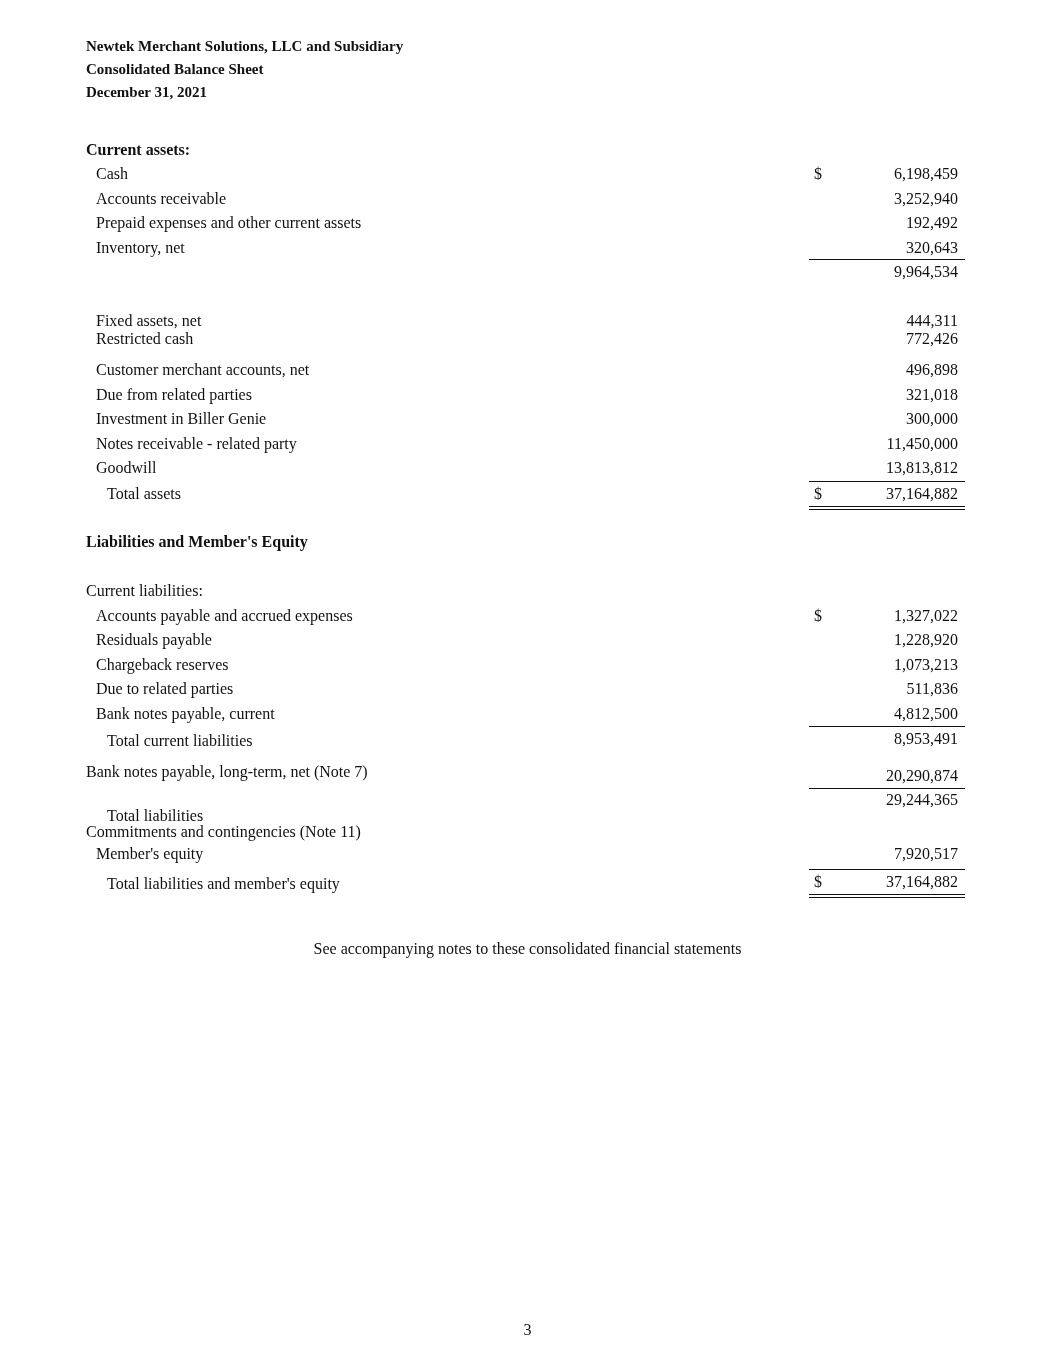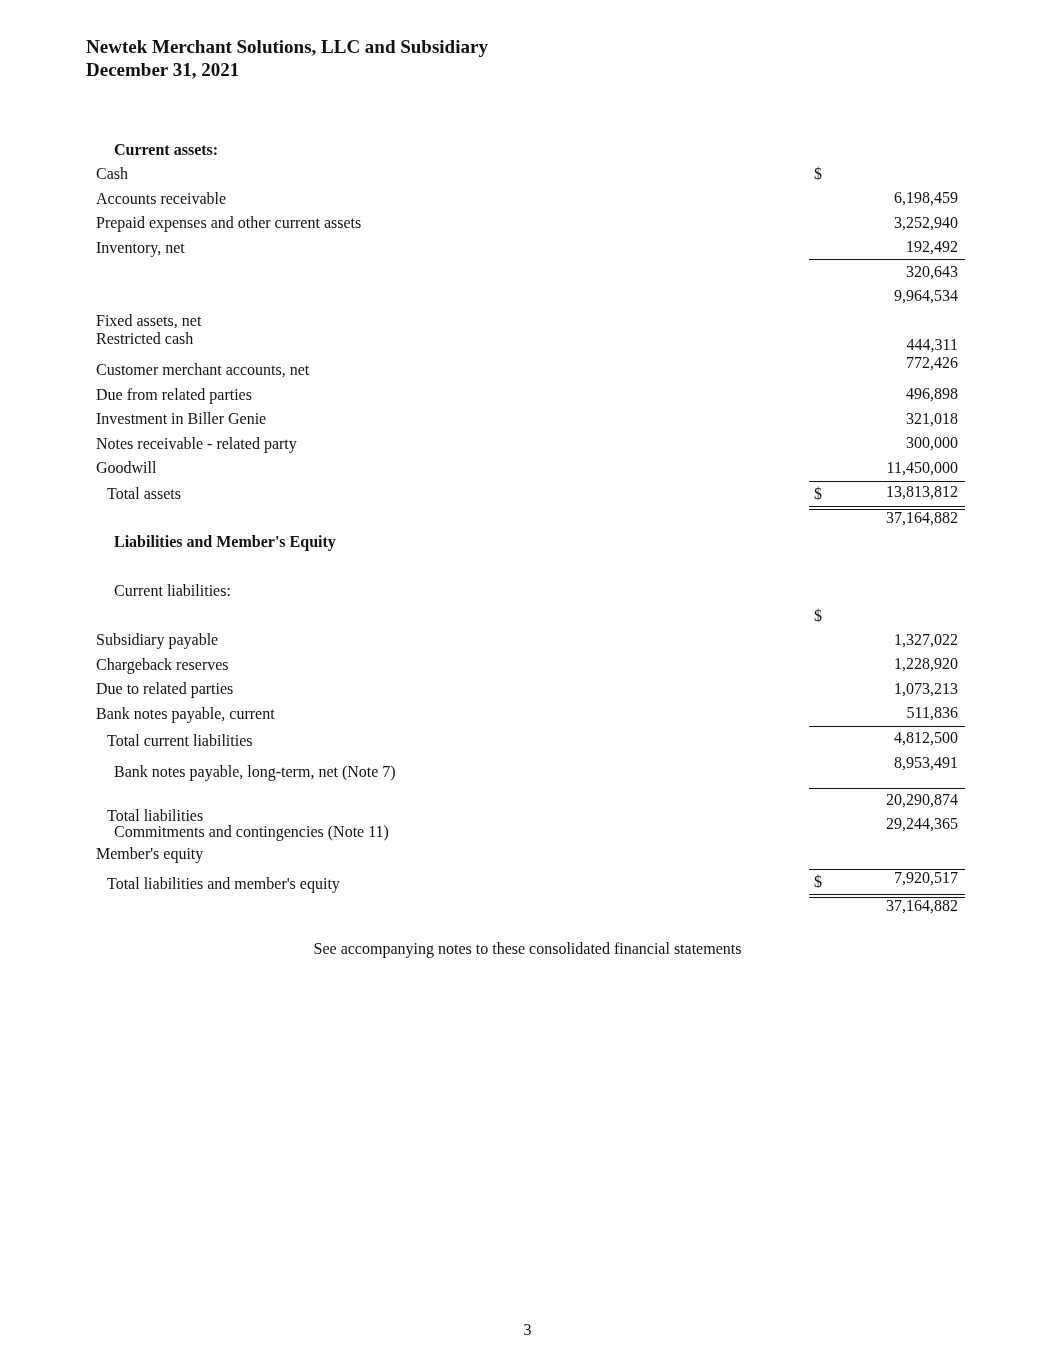--- a/index.html
+++ b/index.html
@@ -1,40 +1,41 @@
 <!DOCTYPE html>
 <html><head>
 <meta charset="utf-8">
 <style>
   html, body { margin: 0; padding: 0; background: #ffffff; }
   body {
     width: 1055px; height: 1365px; position: relative; overflow: hidden;
     font-family: "Liberation Serif", "DejaVu Serif", serif;
     color: #111111; font-size: 16px;
   }
-  .header { position: absolute; left: 86px; top: 35px; font-weight: bold; font-size: 19px; line-height: 23px; }
+  .header { position: absolute; left: 86px; top: 35px; font-weight: bold; font-size: 15px; line-height: 23px; }
   .header div { white-space: nowrap; }
   .row { position: absolute; left: 0; width: 1055px; height: 24px; }
   .label { position: absolute; top: 0; white-space: nowrap; line-height: 24px; }
-  .lvl0 { left: 86px; margin-left: 28px; }
+  .lvl0 { left: 86px; }
   .lvl1 { left: 96px; }
   .lvl2 { left: 107px; }
   .bold { font-weight: bold; }
   .dollar { position: absolute; left: 814px; top: 0; line-height: 24px; }
-  .amt { position: absolute; right: 97px; top: 0; line-height: 24px; text-align: left; white-space: nowrap; margin-top: 24px; }
+  .amt { position: absolute; right: 97px; top: 0; line-height: 24px; text-align: left; white-space: nowrap; }
   .line { position: absolute; left: 809px; width: 156px; border-top: 1.5px solid #111; height: 0; }
   .dline { position: absolute; left: 809px; width: 156px; height: 2px; border-top: 1.5px solid #111; border-bottom: 1.5px solid #111; }
   .footnote { position: absolute; top: 937px; left: 0; width: 1055px; text-align: center; line-height: 24px; }
   .pagenum { position: absolute; top: 1318px; left: 0; width: 1055px; text-align: center; line-height: 24px; }
 </style>
 </head>
 <body>
 
 <div class="header">
   <div>Newtek Merchant Solutions, LLC and Subsidiary</div>
+  <div>Consolidated Balance Sheet</div>
   <div>December 31, 2021</div>
 </div>
 
 <div class="row" style="top:138px">
   <span class="label lvl0 bold">Current assets:</span>
 </div>
 <div class="row" style="top:162px">
   <span class="label lvl1">Cash</span>
   <span class="dollar">$</span>
   <span class="amt">6,198,459</span>
@@ -92,25 +93,26 @@
 </div>
 <div class="dline" style="top:506px"></div>
 
 <div class="row" style="top:530px">
   <span class="label lvl0 bold">Liabilities and Member's Equity</span>
 </div>
 <div class="row" style="top:579px">
   <span class="label lvl0">Current liabilities:</span>
 </div>
 <div class="row" style="top:604px">
+  <span class="label lvl1">Accounts payable and accrued expenses</span>
   <span class="dollar">$</span>
   <span class="amt">1,327,022</span>
 </div>
 <div class="row" style="top:628px">
-  <span class="label lvl1">Subsidiary payable</span>
+  <span class="label lvl1">Residuals payable</span>
   <span class="amt">1,228,920</span>
 </div>
 <div class="row" style="top:653px">
   <span class="label lvl1">Chargeback reserves</span>
   <span class="amt">1,073,213</span>
 </div>
 <div class="row" style="top:677px">
   <span class="label lvl1">Due to related parties</span>
   <span class="amt">511,836</span>
 </div>

